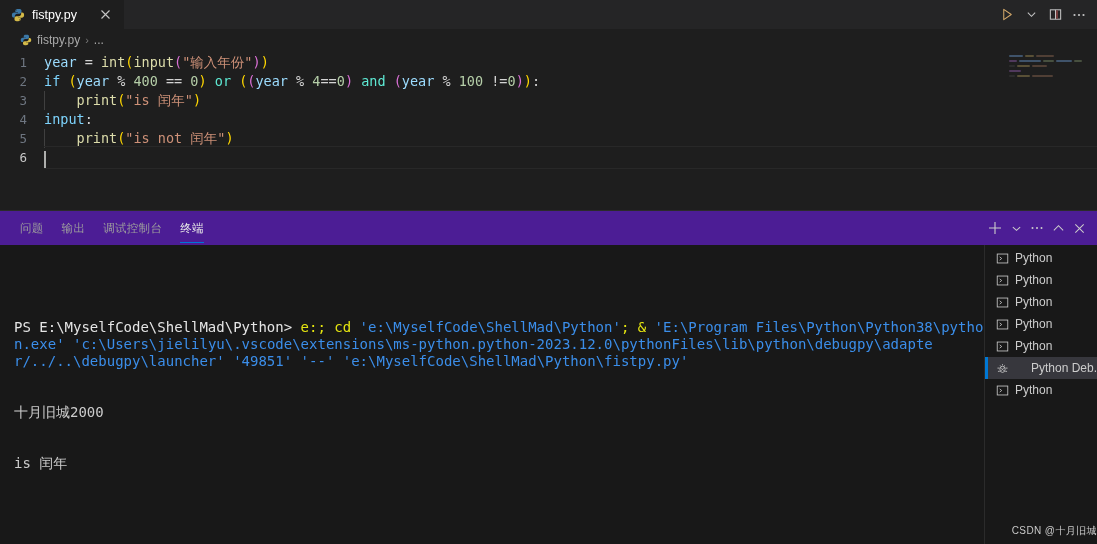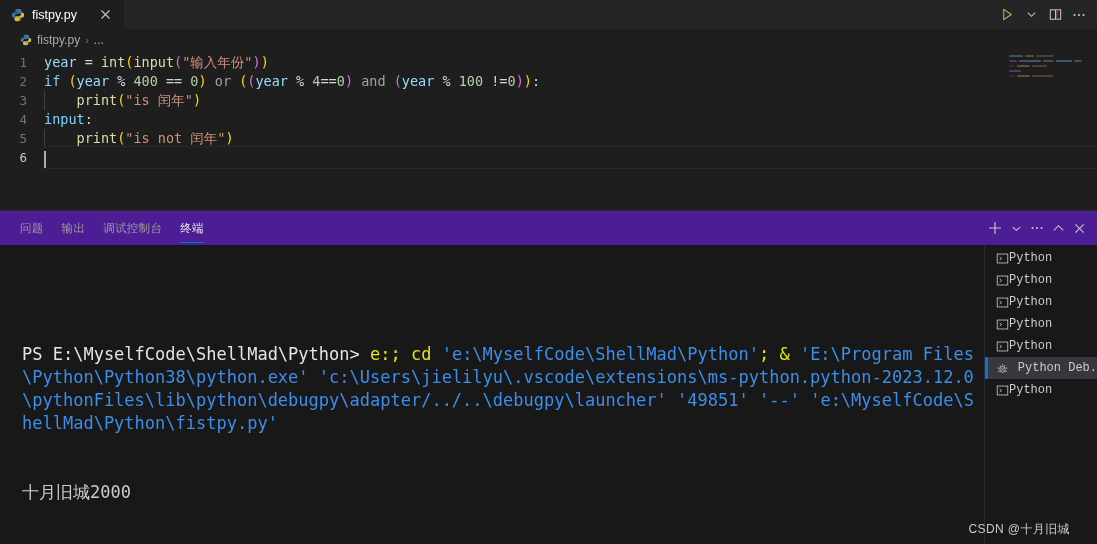--- a/index.html
+++ b/index.html
@@ -145,21 +145,21 @@
     background: #aeafad;
     vertical-align: text-bottom;
     position: relative;
     top: 3px;
   }
 
   
   .t-var   { color: #9cdcfe; }
   .t-fn    { color: #dcdcaa; }
   .t-kw    { color: #7dd3fc; }
-  .t-kw2   { color: #a3a3a3; }
+  .t-kw2   { color: #5eead4; }
   .t-str   { color: #ce9178; }
   .t-num   { color: #b5cea8; }
   .t-op    { color: #d4d4d4; }
   .t-p1    { color: #ffd700; }
   .t-p2    { color: #da70d6; }
   .t-plain { color: #d4d4d4; }
 
   .minimap {
     position: absolute;
     top: 4px;
@@ -225,24 +225,24 @@
   }
 
   .panel-body {
     flex: 1 1 auto;
     display: flex;
     min-height: 0;
     position: relative;
   }
   .terminal {
     flex: 1 1 auto;
-    padding: 6px 0 0 22px;
+    padding: 6px 0 0 14px;
     font-family: "DejaVu Sans Mono", "Liberation Mono", monospace;
-    font-size: 17px;
-    line-height: 23px;
+    font-size: 14px;
+    line-height: 17px;
     white-space: pre-wrap;
     word-break: break-all;
     overflow: hidden;
     color: #cccccc;
     position: relative;
   }
   .term-line { white-space: pre-wrap; min-height: 17.2px; }
   .c-white  { color: #e5e5e5; }
   .c-blue   { color: #3b8eea; }
   .c-yellow { color: #e5e510; }
@@ -253,39 +253,39 @@
     width: 112px;
     flex: none;
     border-left: 1px solid #2b2b2b;
     padding-top: 2px;
     background: #181818;
   }
   .term-item {
     height: 22px;
     display: flex;
     align-items: center;
+    gap: 6px;
     padding-left: 8px;
     font-size: 12px;
     color: #cccccc;
     border-left: 3px solid transparent;
     box-sizing: border-box;
-    font-family: Liberation Mono, monospace;
   }
   .term-item.selected {
     background: #37373d;
     border-left-color: #0078d4;
     justify-content: space-between;
   }
   .term-item .ti-label { white-space: nowrap; overflow: hidden; }
 
   .watermark {
     position: absolute;
-    right: 27px;
+    right: 0;
     bottom: 6px;
-    font-size: 12px;
+    font-size: 10px;
     color: #d8d8d8;
     font-family: "Liberation Sans", sans-serif;
     letter-spacing: 0.4px;
     opacity: 0.92;
     pointer-events: none;
   }
 
   svg { display: block; }
 </style>
 </head>

